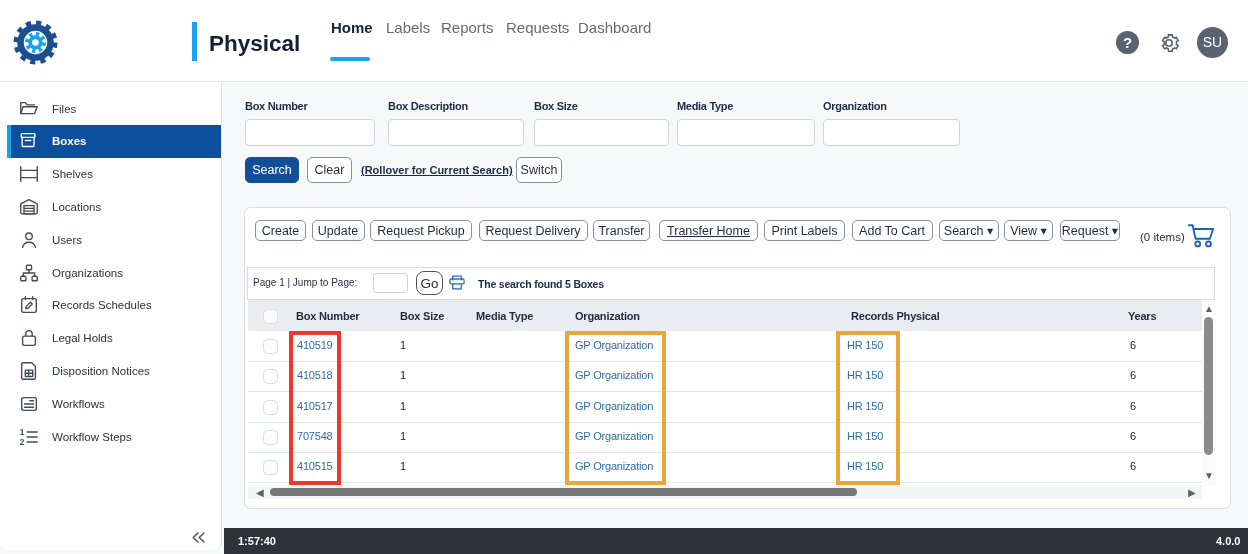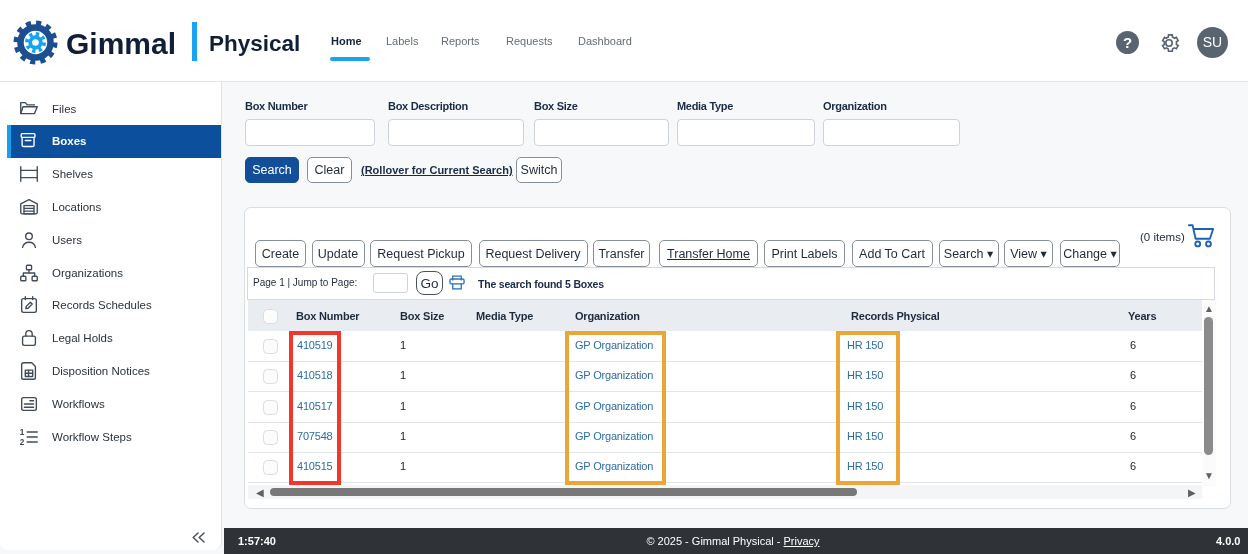--- a/index.html
+++ b/index.html
@@ -6,21 +6,21 @@
   html,body { width:1248px; height:554px; overflow:hidden; }
   body { font-family:"Liberation Sans", sans-serif; background:#f7f8f9; position:relative; }
   #stage { position:absolute; left:0; top:0; width:1248px; height:554px; }
   .abs { position:absolute; }
 
   
   #hdr { left:0; top:0; width:1248px; height:82px; background:#fff; border-bottom:1px solid #e3e6e8; }
   #brand-gimmal { left:66px; top:27px; font-size:30px; font-weight:bold; color:#101e38; }
   #brand-bar { left:192px; top:22px; width:5px; height:39px; background:#1ba2f0; }
   #brand-phys { left:209px; top:31px; font-size:22.5px; font-weight:bold; color:#101e38; }
-  .nav-item { top:35px; font-size:11px; color:#626c77; }
+  .nav-item { top:19px; font-size:15px; color:#626c77; }
   #nav-home { font-weight:bold; color:#15233f; }
   #nav-underline { left:330px; top:57px; width:40px; height:4px; background:#1ba2f0; border-radius:2px; }
   .circ { border-radius:50%; background:#5a6470; color:#fff; text-align:center; }
 
   
   #sidebar { left:0; top:82px; width:222px; height:468px; background:#fff; border-right:1px solid #dfe3e6; border-radius:0 0 8px 8px; }
   .side-item { position:absolute; left:0; width:221px; height:33px; }
   .side-label { position:absolute; left:52px; top:50%; transform:translateY(-50%); font-size:11.5px; color:#2a323c; }
   .side-ico { position:absolute; left:18px; top:50%; transform:translateY(-50%); }
   #side-sel { background:#0c4f9c; left:7px !important; width:214px !important; }
@@ -34,21 +34,21 @@
   .flabel { top:100px; font-size:11px; font-weight:bold; color:#1b2a47; letter-spacing:-0.3px; }
   .finput { top:119px; height:27px; background:#fff; border:1px solid #cdd3d9; border-radius:4px; }
   .btn { display:inline-flex; align-items:center; justify-content:center; background:#fff; border:1px solid #87909a; border-radius:5px; font-size:12.5px; color:#1f2b3d; }
   #btn-search { left:245px; top:157px; width:54px; height:26px; background:#124f98; border-color:#124f98; color:#fff; }
   #btn-clear { left:307px; top:157px; width:45px; height:26px; }
   #rollover { left:361px; top:164px; font-size:11px; font-weight:bold; color:#1b2a47; text-decoration:underline; }
   #btn-switch { left:516px; top:157px; width:46px; height:26px; }
 
   
   #panel { left:244px; top:207px; width:987px; height:302px; background:#fff; border:1px solid #d9dee3; border-radius:7px; }
-  .pbtn { position:absolute; top:240px; height:27px; }
+  .pbtn { position:absolute; top:220px; height:21px; }
   #pag { left:247px; top:267px; width:968px; height:33px; background:#fff; border:1px solid #d4dae0; }
   #pag-label { left:253px; top:277px; font-size:10px; color:#1f2b3d; }
   #pag-input { left:373px; top:273px; width:35px; height:20px; border:1px solid #cdd3d9; border-radius:3px; background:#fff; }
   #pag-go { left:416px; top:271px; width:27px; height:24px; font-size:13.5px; border-radius:8px; border-color:#4a545e; }
   #pag-found { left:478px; top:278px; font-size:10.5px; font-weight:bold; color:#1b2a47; letter-spacing:-0.2px; }
 
   
   #thead { left:248px; top:300px; width:954px; height:31px; background:#e9edf1; }
   .th { position:absolute; top:310px; font-size:11px; font-weight:bold; color:#1f2b3d; letter-spacing:-0.2px; }
   .row-line { position:absolute; left:248px; width:954px; height:1px; background:#e2e6ea; }
@@ -74,21 +74,20 @@
 <div id="stage">
 
   <div id="hdr" class="abs"></div>
   <svg class="abs" style="left:13px; top:20px;" width="45" height="45" viewBox="0 0 45 45">
     <circle cx="22.5" cy="22.5" r="19" fill="none" stroke="#1d4e90" stroke-width="6" stroke-dasharray="4.97 4.98"></circle>
     <circle cx="22.5" cy="22.5" r="15" fill="none" stroke="#1d4e90" stroke-width="6.5"></circle>
     <circle cx="22.5" cy="22.5" r="8.4" fill="none" stroke="#18a3ef" stroke-width="4.2" stroke-dasharray="3.25 3.35"></circle>
     <circle cx="22.5" cy="22.5" r="7.2" fill="#18a3ef"></circle>
     <circle cx="22.5" cy="22.5" r="3.3" fill="#fff"></circle>
   </svg>
-  <div id="brand-gimmal" class="abs">Gimmal</div>
   <div id="brand-bar" class="abs"></div>
   <div id="brand-phys" class="abs">Physical</div>
   <div id="nav-home" class="abs nav-item" style="left:331px;">Home</div>
   <div id="nav-underline" class="abs"></div>
   <div class="abs nav-item" style="left:386px;">Labels</div>
   <div class="abs nav-item" style="left:441px;">Reports</div>
   <div class="abs nav-item" style="left:506px;">Requests</div>
   <div class="abs nav-item" style="left:578px;">Dashboard</div>
   <div class="abs circ" style="left:1116px; top:31px; width:23px; height:23px; font-size:15px; font-weight:bold; line-height:23px;">?</div>
   <svg class="abs" style="left:1157px; top:31px;" width="24" height="24" viewBox="0 0 24 24" fill="none" stroke="#5a6470" stroke-width="1.6">
@@ -209,21 +208,21 @@
       <div class="abs btn pbtn" style="left:255px; width:51px;">Create</div>
       <div class="abs btn pbtn" style="left:311.5px; width:53px;">Update</div>
       <div class="abs btn pbtn" style="left:370px; width:102px;">Request Pickup</div>
       <div class="abs btn pbtn" style="left:478.5px; width:109px;">Request Delivery</div>
       <div class="abs btn pbtn" style="left:593px; width:57px;">Transfer</div>
       <div class="abs btn pbtn" style="left:659px; width:99px;text-decoration:underline;">Transfer Home</div>
       <div class="abs btn pbtn" style="left:764px; width:81px;">Print Labels</div>
       <div class="abs btn pbtn" style="left:851.5px; width:81px;">Add To Cart</div>
       <div class="abs btn pbtn" style="left:938.5px; width:60px;">Search ▾</div>
       <div class="abs btn pbtn" style="left:1004px; width:49px;">View ▾</div>
-      <div class="abs btn pbtn" style="left:1060px; width:60px;">Change ▾</div>
+      <div class="abs btn pbtn" style="left:1060px; width:60px;">Request ▾</div>
     </div>
   <div class="abs" style="left:1140px; top:231px; font-size:11.5px; color:#1f2b3d;">(0 items)</div>
   <svg class="abs" style="left:1187px; top:222px;" width="28" height="27" viewBox="0 0 30 28" fill="none" stroke="#1d62b4" stroke-width="2">
     <path d="M2 3h4l3.2 14.5h15.3L28 7H7.3" stroke-linejoin="round" stroke-linecap="round"></path>
     <circle cx="11.5" cy="23" r="2.6"></circle>
     <circle cx="23" cy="23" r="2.6"></circle>
   </svg>
 
   <div id="pag" class="abs"></div>
   <div id="pag-label" class="abs">Page 1 | Jump to Page:</div>
@@ -289,16 +288,15 @@
   <div class="sarrow" style="left:1204px; top:303px;">▲</div>
   <div id="vthumb" class="abs"></div>
   <div class="sarrow" style="left:1204px; top:470px;">▼</div>
   <div id="htrack" class="abs"></div>
   <div class="sarrow" style="left:256px; top:487px;">◀</div>
   <div id="hthumb" class="abs"></div>
   <div class="sarrow" style="left:1188px; top:487px;">▶</div>
 
   <div id="footer" class="abs">
     <span style="left:14px; font-weight:bold;">1:57:40</span>
-    <span style="left:0; width:1018px; text-align:center;">© 2025 - Gimmal Physical - <u>Privacy</u></span>
     <span style="left:992px; font-weight:bold;">4.0.0</span>
   </div>
 </div>
 
 </body></html>

